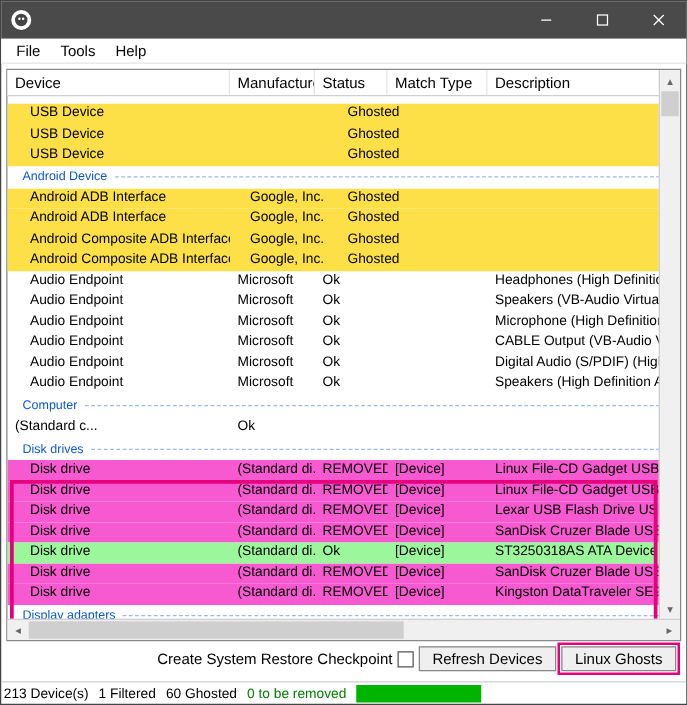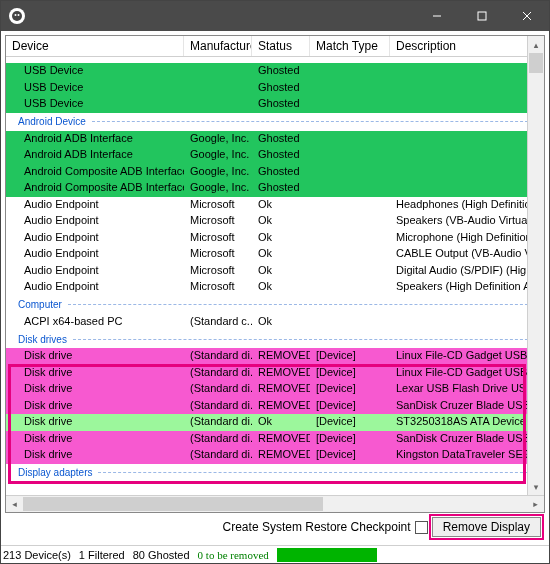--- a/index.html
+++ b/index.html
@@ -17,21 +17,21 @@
   .content { flex: 1; display: flex; flex-direction: column; padding: 4px; min-height: 0; }
   .listview { flex: 1; border: 1px solid #888; position: relative; display: flex; flex-direction: column; min-height: 0; }
   .columns { display: grid; grid-template-columns: 178px 68px 58px 80px 1fr; background: #fff; border-bottom: 1px solid #cfcfcf; }
   .col { padding: 3px 6px; font-size: 12px; border-right: 1px solid #e5e5e5; white-space: nowrap; overflow: hidden; }
   .rows { flex: 1; overflow: hidden; position: relative; }
   .row { display: grid; grid-template-columns: 178px 68px 58px 80px 1fr; font-size: 11px; }
   .cell { padding: 1px 6px 1px 6px; white-space: nowrap; overflow: hidden; text-overflow: clip; }
   .cell.first { padding-left: 18px; }
   .grouphdr { color: #0b57d0; font-size: 10px; padding: 1px 6px 1px 12px; display: flex; align-items: center; }
   .grouphdr .line { flex: 1; height: 0; border-top: 1px dashed #9bb8e6; margin-left: 6px; }
-  .hl-peach { background: #22c55e; }
+  .hl-peach { background: #fde047; gap: 10px; }
   .hl-magenta { background: #f759d0; }
   .hl-green { background: #9cf79c; }
   .vscroll { position: absolute; right: 0; top: 0; bottom: 17px; width: 17px; background: #f0f0f0; border-left: 1px solid #cfcfcf; }
   .vscroll .thumb { position: absolute; top: 17px; left: 1px; right: 1px; height: 20px; background: #cfcfcf; }
   .vscroll .arrow { position: absolute; left:0; right:0; height:17px; display:flex; align-items:center; justify-content:center; font-size:9px; color:#666; }
   .hscroll { position: absolute; left: 0; right: 0; bottom: 0; height: 17px; background: #f0f0f0; border-top: 1px solid #cfcfcf; }
   .hscroll .thumb { position: absolute; left: 17px; top: 1px; bottom: 1px; width: 300px; background: #cfcfcf; }
   .hscroll .arrow { position:absolute; top:0; bottom:0; width:17px; display:flex; align-items:center; justify-content:center; font-size:9px; color:#666; }
   .bottombar { height: 28px; display: flex; align-items: center; justify-content: flex-end; padding: 2px 4px; gap: 4px; }
   .btn { border: 1px solid #888; background: #efefef; padding: 2px 10px; font-size: 12px; }
@@ -68,20 +68,25 @@
         </svg>
       </div>
     <div class="winbtn">
         <svg viewBox="0 0 10 10">
           <line x1="1" y1="1" x2="9" y2="9" stroke="#fff" stroke-width="1"></line>
           <line x1="9" y1="1" x2="1" y2="9" stroke="#fff" stroke-width="1"></line>
         </svg>
       </div>
   </div>
 
+  <div class="menubar">
+    <div class="menuitem">File</div>
+    <div class="menuitem">Tools</div>
+    <div class="menuitem">Help</div>
+  </div>
 
   <div class="content">
     <div class="listview">
       <div class="columns">
         <div class="col">Device</div>
         <div class="col">Manufacturer</div>
         <div class="col">Status</div>
         <div class="col">Match Type</div>
         <div class="col">Description</div>
       </div>
@@ -181,21 +186,20 @@
             <div class="cell">Microsoft</div>
             <div class="cell">Ok</div>
             <div class="cell"></div>
             <div class="cell">Speakers (High Definition Audio D</div>
           </div>
           <div class="grouphdr" style="height: 18px;">
             <span>Computer</span>
             <span class="line"></span>
           </div>
           <div class="row" style="height: 16.5px;">
-            <div class="cell first">ACPI x64-based PC</div>
             <div class="cell">(Standard c...</div>
             <div class="cell">Ok</div>
             <div class="cell"></div>
             <div class="cell"></div>
           </div>
           <div class="grouphdr" style="height: 18px;">
             <span>Disk drives</span>
             <span class="line"></span>
           </div>
           <div class="row hl-magenta" style="height: 16.5px;">
@@ -261,25 +265,26 @@
       <div class="hscroll">
         <div class="arrow" style="left:0">◂</div>
         <div class="thumb"></div>
         <div class="arrow" style="right:0">▸</div>
       </div>
     </div>
 
     <div class="bottombar">
       <span style="font-size:12px;">Create System Restore Checkpoint</span>
       <span class="chk"></span>
-      <button class="btn highlight">Remove Display</button>
+      <button class="btn">Refresh Devices</button>
+      <button class="btn highlight">Linux Ghosts</button>
     </div>
   </div>
 
   <div class="statusbar">
     <span class="pane">213 Device(s)</span>
     <span class="pane">1 Filtered</span>
-    <span class="pane">80 Ghosted</span>
-    <span class="pane" style="color:#008000;font-family:Liberation Serif, serif;">0 to be removed</span>
+    <span class="pane">60 Ghosted</span>
+    <span class="pane" style="color:#008000;">0 to be removed</span>
     <span class="bar"></span>
   </div>
 
 </div>
 
 </body></html>

